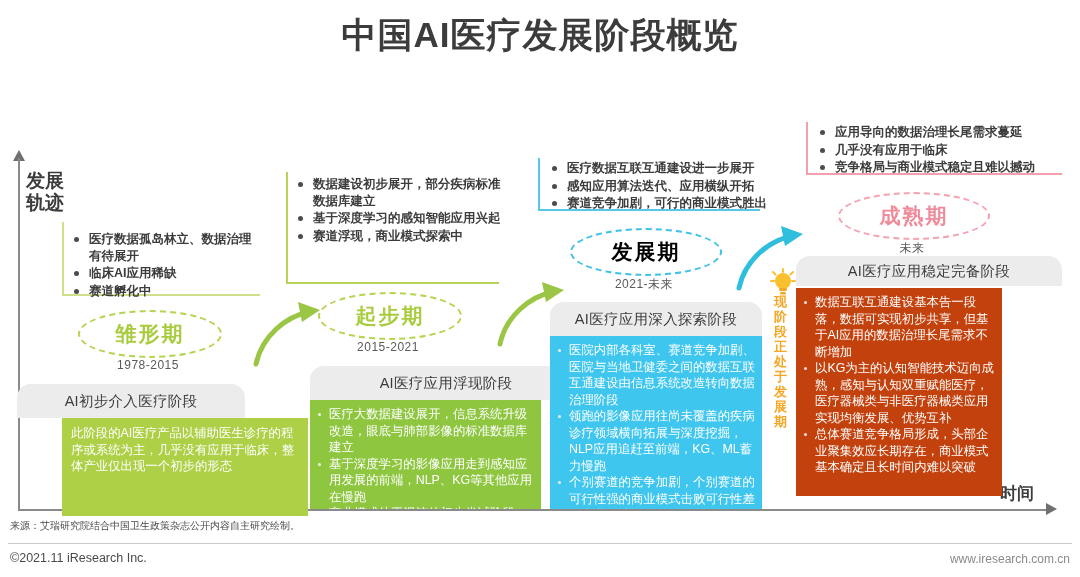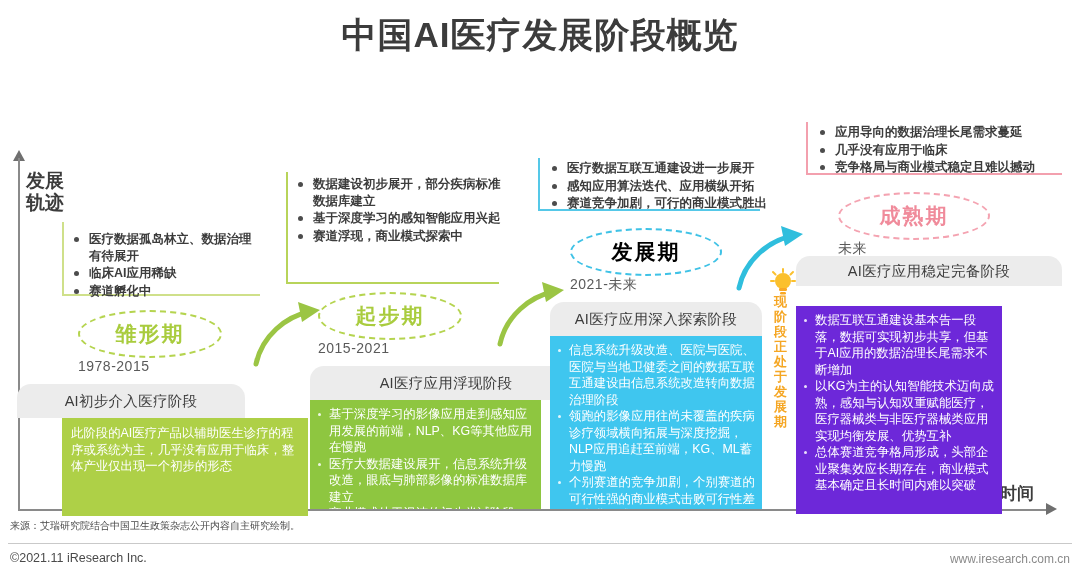--- a/index.html
+++ b/index.html
@@ -128,22 +128,23 @@
     font-size: 21px;
     font-weight: bold;
     letter-spacing: 2px;
   }
   .ellipse.green { border-color: #b5d44f; color: #a9cc3e; }
   .ellipse.blue  { border-color: #3fc2e6; color: #000000; }
   .ellipse.pink  { border-color: #f4a3b1; color: #f08b9b; }
 
   .period {
     position: absolute;
-    font-size: 14px;
+    font-size: 12px;
     color: #5a5a5a;
+    text-align: center;
     letter-spacing: 0.5px;
   }
 
   
   .card-head {
     position: absolute;
     background: #ececec;
     border-radius: 14px 14px 0 0;
     display: flex;
     align-items: center;
@@ -183,21 +184,21 @@
     width: 3px; height: 3px;
     border-radius: 50%;
     background: rgba(255,255,255,0.85);
   }
   .card-body.plain {
     padding: 7px 9px 0 9px;
   }
   .body-green { background: #aed047; }
   .body-green2 { background: #8ec640; }
   .body-blue  { background: #3fc6ef; }
-  .body-pink  { background: #6d28d9; margin-top: 18px; }
+  .body-pink  { background: #c2410c; }
 
   
   .arrow-svg { position: absolute; z-index: 4; }
 
   
   .ribbon {
     position: absolute;
     left: 769px; top: 292px;
     width: 24px; height: 200px;
     background: #ffffff;
@@ -301,22 +302,22 @@
     <span>起步期</span>
   </div>
   <div class="period" style="left:318px; top:340px; width:140px;">2015-2021</div>
 
   <svg class="fold" style="left:495px; top:366px;" width="46" height="34">
     <polygon points="0,0 46,0 46,34" fill="#d9d9d9"></polygon>
   </svg>
   <div class="card-head" style="left:310px; top:366px; width:272px; height:34px;">AI医疗应用浮现阶段</div>
   <div class="card-body body-green2" style="left:310px; top:400px; width:231px; height:109px;">
     <ul>
+      <li>医疗大数据建设展开，信息系统升级改造，眼底与肺部影像的标准数据库建立</li>
       <li>基于深度学习的影像应用走到感知应用发展的前端，NLP、KG等其他应用在慢跑</li>
-      <li>医疗大数据建设展开，信息系统升级改造，眼底与肺部影像的标准数据库建立</li>
       <li>商业模式处于混沌的初步尝试阶段，可行模式未确定</li>
     </ul>
   </div>
 
   <svg class="arrow-svg" style="left:496px; top:272px;" width="72" height="76" viewBox="0 0 72 76">
     <path d="M4 72 C10 44, 34 24, 58 20" stroke="#9bc544" stroke-width="5" fill="none" stroke-linecap="round"></path>
     <polygon points="68,18 46,10 50,30" fill="#9bc544"></polygon>
   </svg>
 
   <div class="bullet-rule-v blue" style="left:538px; top:158px; height:51px;"></div>
@@ -332,21 +333,21 @@
     <span>发展期</span>
   </div>
   <div class="period" style="left:570px; top:276px; width:148px;">2021-未来</div>
 
   <svg class="fold" style="left:716px; top:302px;" width="46" height="34">
     <polygon points="0,0 46,0 46,34" fill="#d9d9d9"></polygon>
   </svg>
   <div class="card-head" style="left:550px; top:302px; width:212px; height:34px;">AI医疗应用深入探索阶段</div>
   <div class="card-body body-blue" style="left:550px; top:336px; width:212px; height:173px;">
     <ul>
-      <li>信息系统升级改造、医院与医院、医院与当地卫健委之间的数据互联互通建设由信息系统改造转向数据治理阶段</li>
+      <li>医院内部各科室、赛道竞争加剧、医院与当地卫健委之间的数据互联互通建设由信息系统改造转向数据治理阶段</li>
       <li>领跑的影像应用往尚未覆盖的疾病诊疗领域横向拓展与深度挖掘，NLP应用追赶至前端，KG、ML蓄力慢跑</li>
       <li>个别赛道的竞争加剧，个别赛道的可行性强的商业模式击败可行性差的商业模式</li>
     </ul>
   </div>
 
   <svg class="arrow-svg" style="left:735px; top:222px;" width="72" height="76" viewBox="0 0 72 76">
     <path d="M4 66 C10 38, 34 18, 58 14" stroke="#2fbedd" stroke-width="5" fill="none" stroke-linecap="round"></path>
     <polygon points="68,12 46,4 50,24" fill="#2fbedd"></polygon>
   </svg>
 

